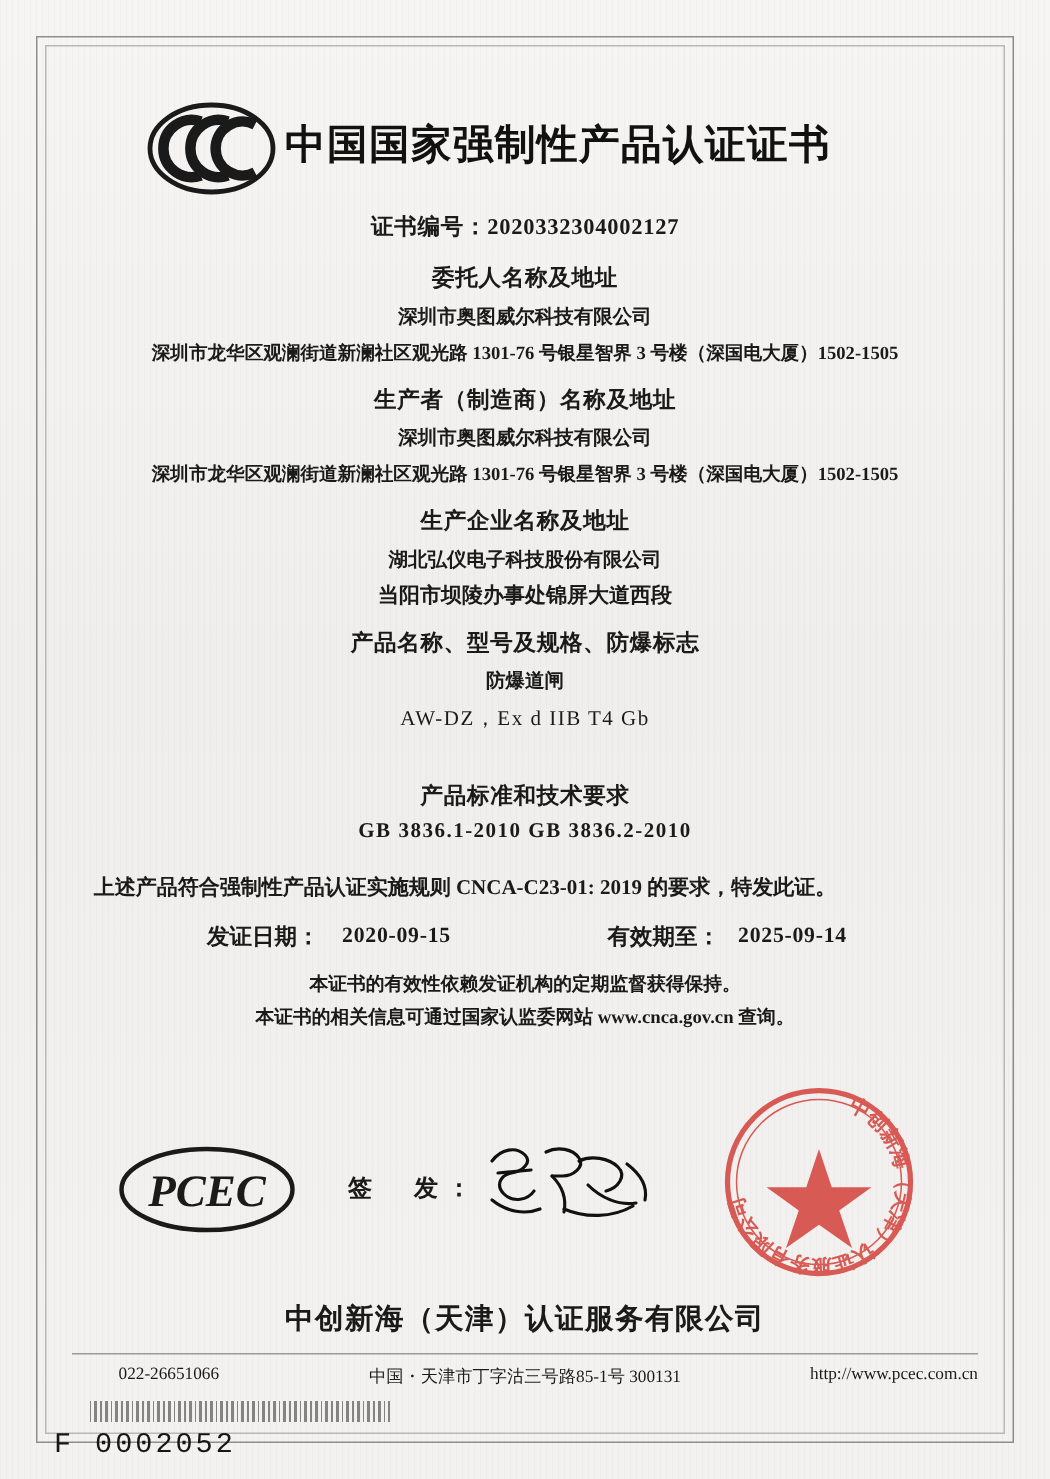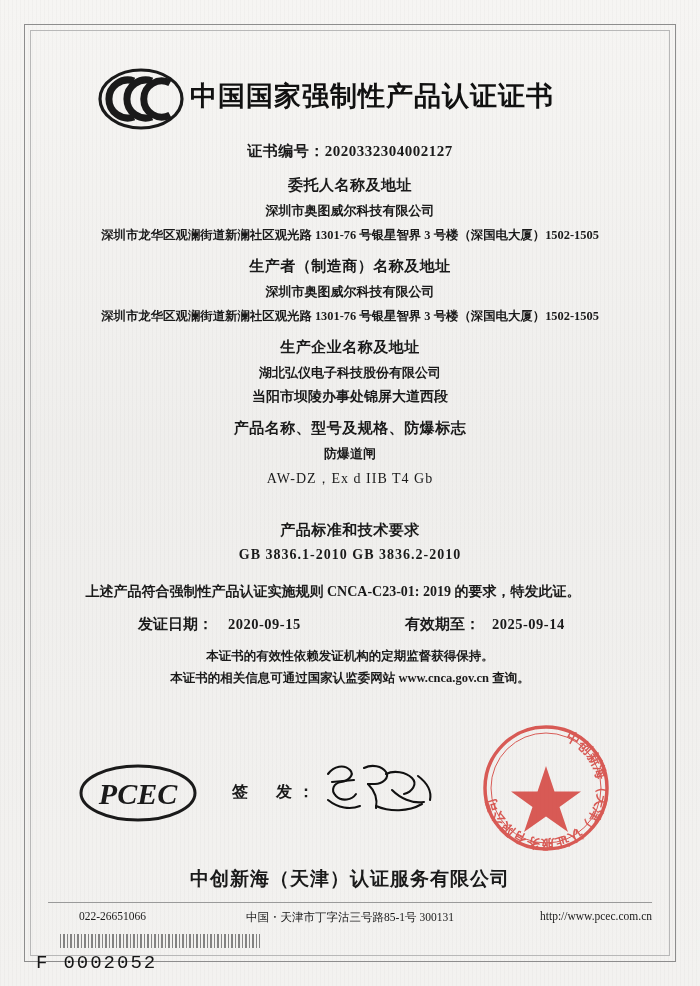--- a/index.html
+++ b/index.html
@@ -108,21 +108,20 @@
     letter-spacing: 1px;
   }
 
   .statement {
     position: absolute;
     left: 0; top: 583px;
     width: 620px;
     text-align: center;
     font-size: 14px;
     font-weight: bold;
-    padding-left: 23px;
   }
 
   .dates-row {
     position: absolute;
     left: 0; top: 615px;
     width: 700px;
     height: 22px;
   }
   .date-issue-label {
     position: absolute;

